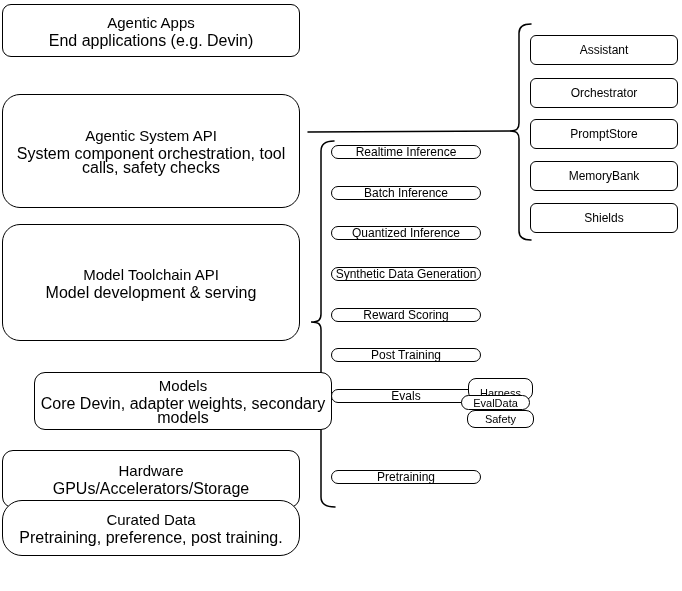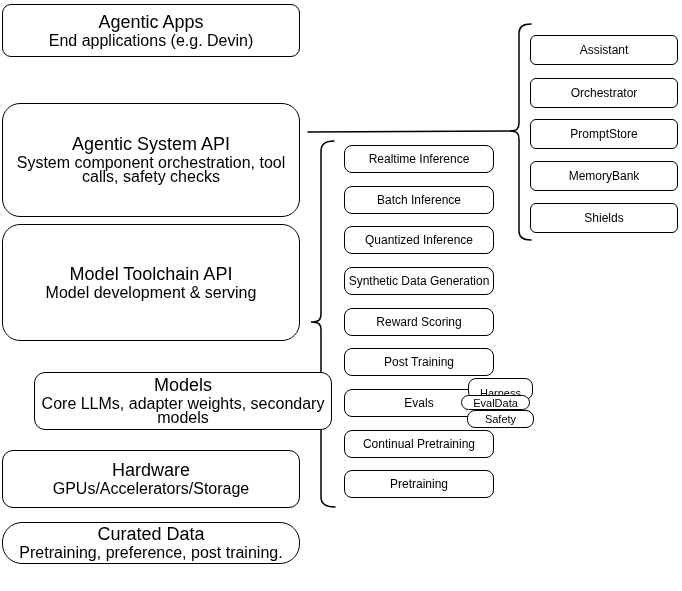--- a/index.html
+++ b/index.html
@@ -8,28 +8,28 @@
     font-family:"Liberation Sans","DejaVu Sans",sans-serif;color:#000;
     overflow:hidden;
   }
   .box{
     position:absolute;background:#ffffff;border:1.5px solid #000;
     box-sizing:border-box;display:flex;flex-direction:column;
     align-items:center;justify-content:center;text-align:center;z-index:2;
   }
   .left{left:2px;width:298px;border-radius:10px;}
   .b1{top:4px;height:53px;border-radius:9px;}
-  .b2{top:103px;height:114px;border-radius:18px;}
+  .b2{top:94px;height:114px;border-radius:18px;}
   .b3{top:224px;height:117px;border-radius:18px;}
   .b4{top:372px;height:58px;border-radius:11px;margin-left:32px;}
   .b5{top:450px;height:58px;border-radius:11px;}
-  .b6{top:522px;height:42px;border-radius:20px;}
-  .title{font-size:18px;line-height:17px;}
+  .b6{top:500px;height:56px;border-radius:20px;}
+  .title{font-size:15px;line-height:17px;}
   .subtitle{font-size:16px;line-height:14px;margin-top:3px;}
-  .mid{left:344px;width:150px;height:28px;border-radius:8px;font-size:12px;}
+  .mid{left:331px;width:150px;height:14px;border-radius:8px;font-size:12px;}
   .m1{top:145px}.m2{top:186px}.m3{top:226px}.m4{top:267px}.m5{top:308px}
   .m6{top:348px}.m7{top:389px}.m8{top:430px}.m9{top:470px}
   .rcol{left:530px;width:148px;height:30px;border-radius:6px;font-size:12px;}
   .r1{top:35px}.r2{top:78px}.r3{top:119px}.r4{top:161px}.r5{top:203px}
   .pill{
     position:absolute;background:#ffffff;border:1.5px solid #000;border-radius:8px;
     box-sizing:border-box;display:flex;align-items:center;justify-content:center;
     font-size:11px;z-index:4;
   }
   .p1{left:468px;top:378px;width:65px;height:22px;align-items:flex-end;}
@@ -55,21 +55,21 @@
   <div class="box left b2">
     <div class="title">Agentic System API</div>
     <div class="subtitle">System component orchestration, tool calls, safety checks</div>
   </div>
   <div class="box left b3">
     <div class="title">Model Toolchain API</div>
     <div class="subtitle">Model development &amp; serving</div>
   </div>
   <div class="box left b4">
     <div class="title">Models</div>
-    <div class="subtitle">Core LLMs, adapter weights, secondary models</div>
+    <div class="subtitle">Core Devin, adapter weights, secondary models</div>
   </div>
   <div class="box left b5">
     <div class="title">Hardware</div>
     <div class="subtitle">GPUs/Accelerators/Storage</div>
   </div>
   <div class="box left b6">
     <div class="title">Curated Data</div>
     <div class="subtitle">Pretraining, preference, post training.</div>
   </div>
 
@@ -86,23 +86,20 @@
     <span>Synthetic Data Generation</span>
   </div>
   <div class="box mid m5">
     <span>Reward Scoring</span>
   </div>
   <div class="box mid m6">
     <span>Post Training</span>
   </div>
   <div class="box mid m7">
     <span>Evals</span>
-  </div>
-  <div class="box mid m8">
-    <span>Continual Pretraining</span>
   </div>
   <div class="box mid m9">
     <span>Pretraining</span>
   </div>
 
   <div class="pill p1">
     <span>Harness</span>
   </div>
   <div class="pill p2">
     <span>EvalData</span>

